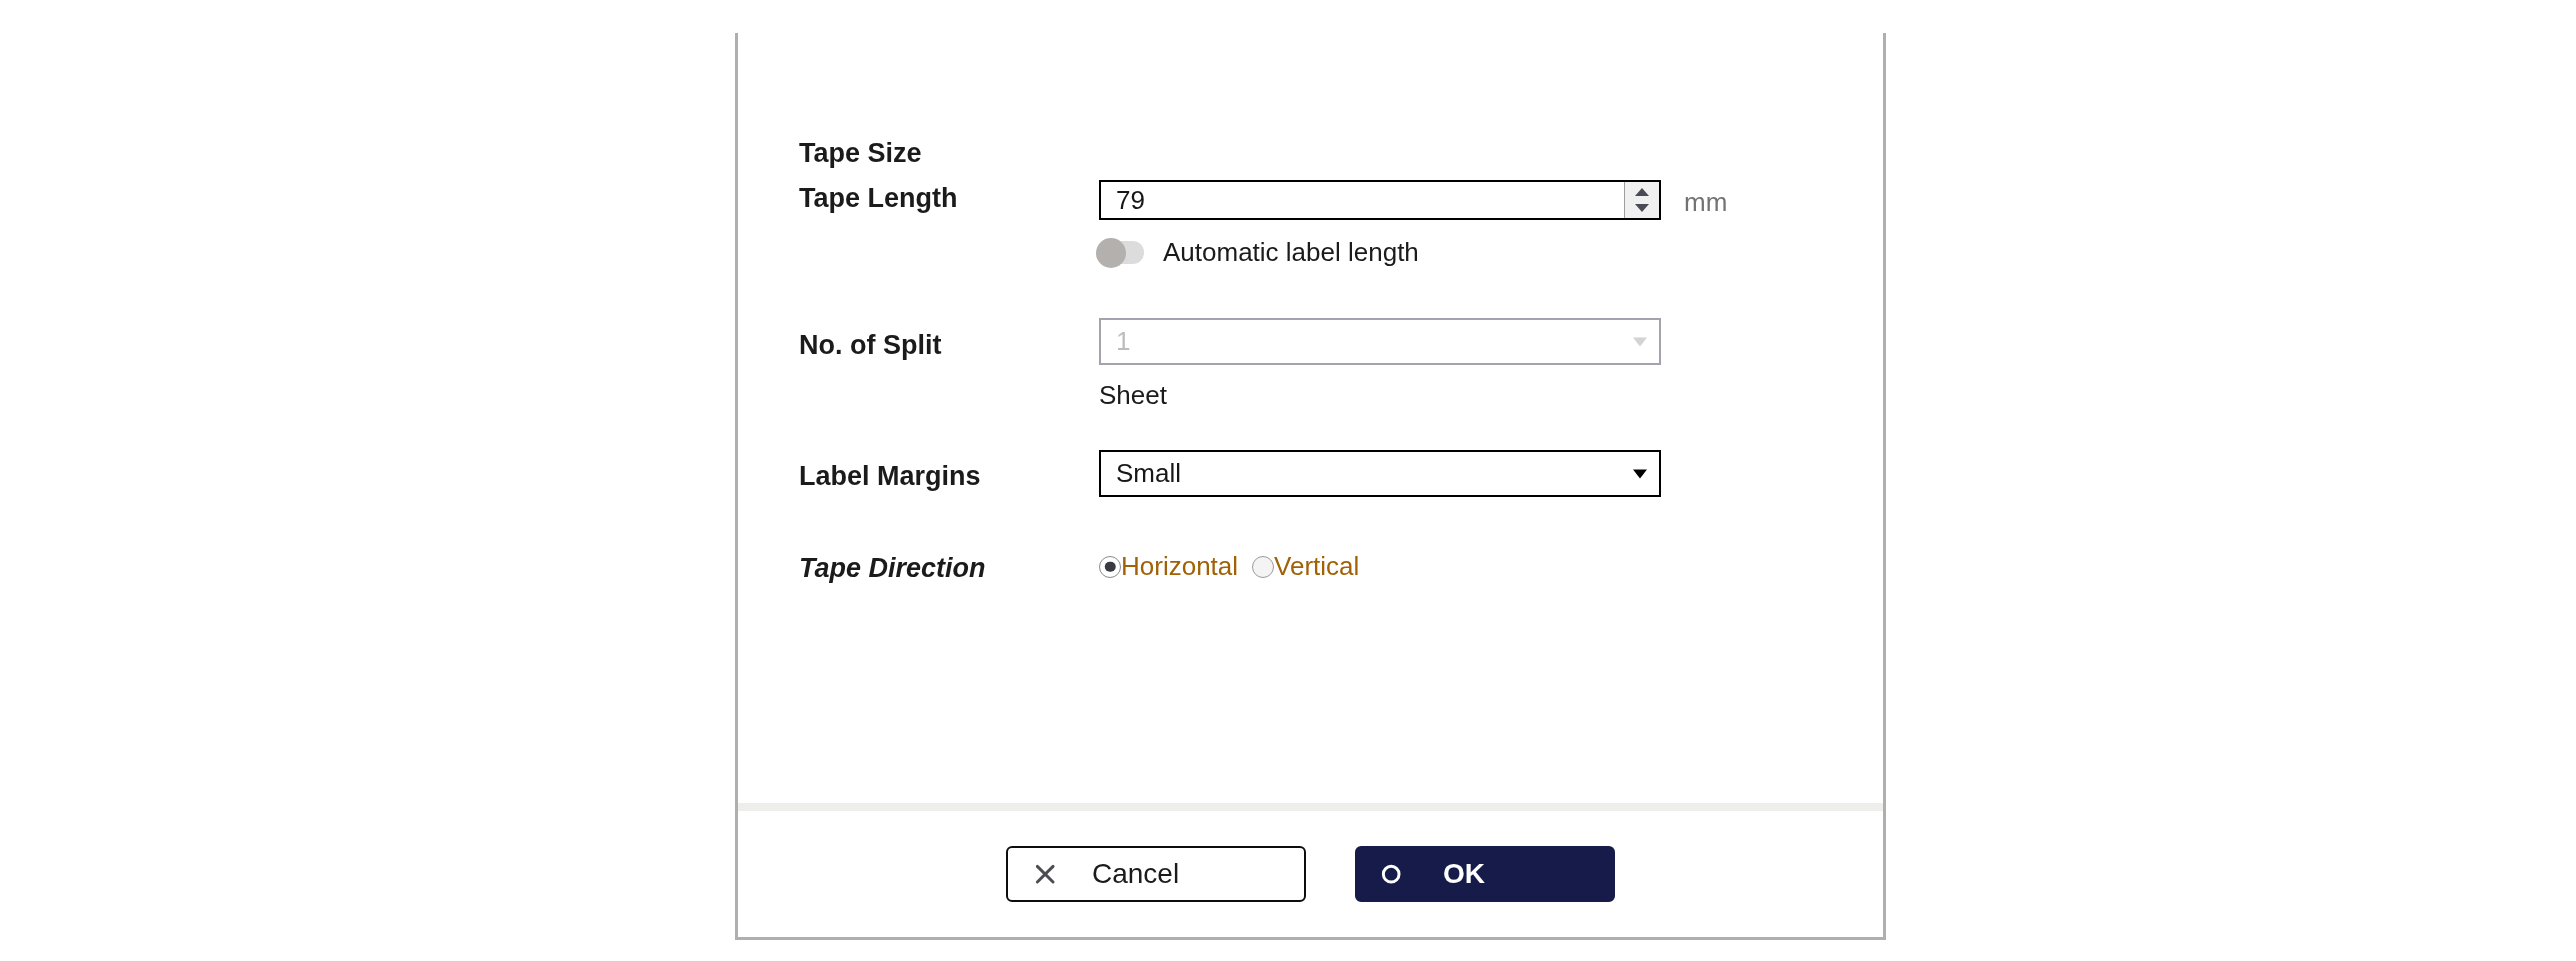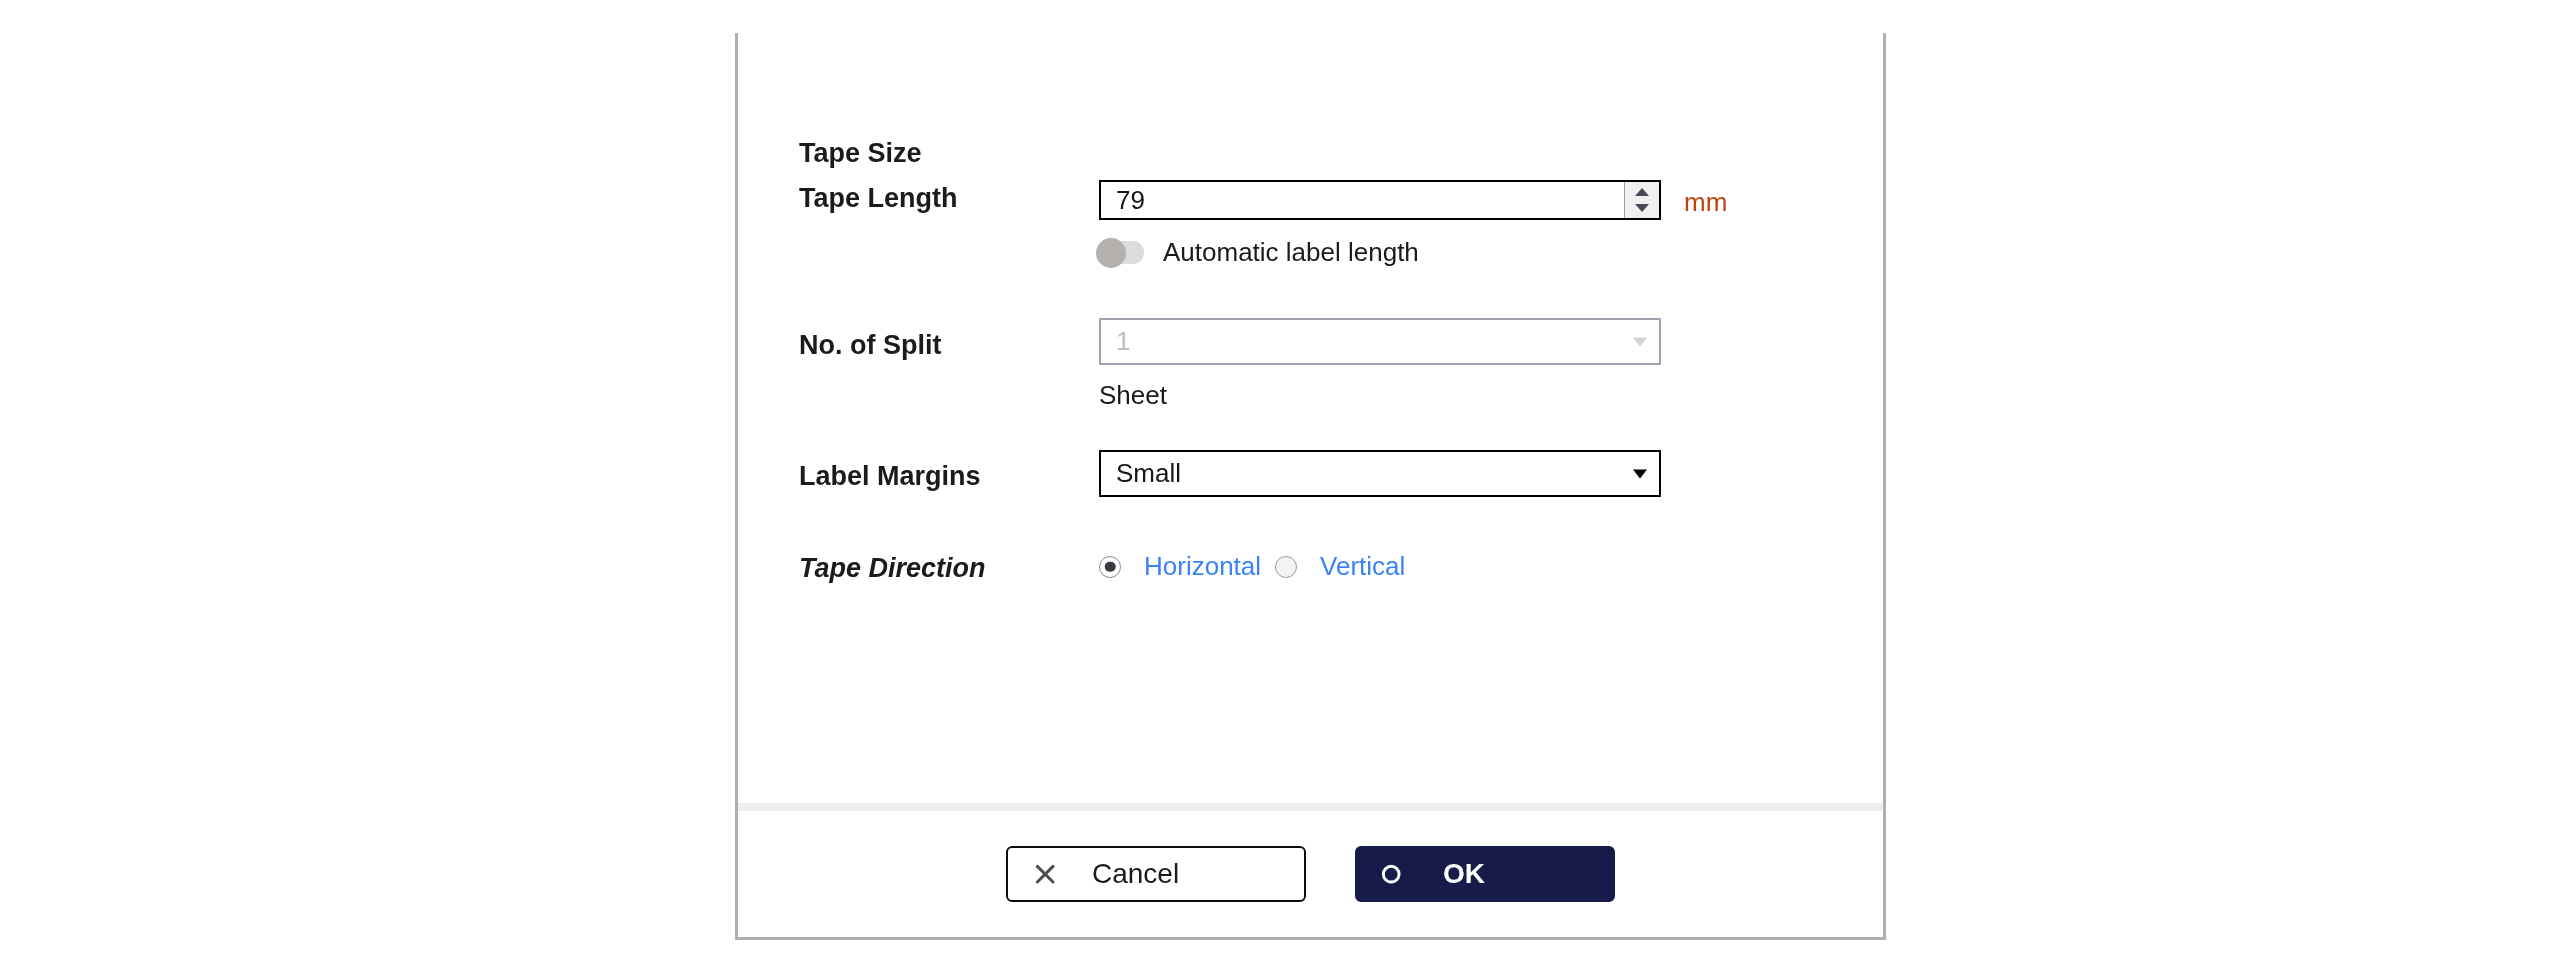--- a/index.html
+++ b/index.html
@@ -169,21 +169,21 @@
   .spin-dn {
     width: 0; height: 0;
     border-left: 7.9px solid transparent;
     border-right: 7.9px solid transparent;
     border-top: 8.7px solid #4a4a55;
   }
   .unit {
     position: absolute;
     left: 946px;
     font-size: 26px;
-    color: #c2410c;
+    color: #737373;
     white-space: nowrap;
   }
 
   
   .toggle-row {
     position: absolute;
     left: 361px;
     display: flex;
     align-items: center;
   }
@@ -252,22 +252,22 @@
     content: "";
     position: absolute;
     left: 50%; top: 50%;
     transform: translate(-50%, -50%);
     width: 10.5px; height: 10.5px;
     border-radius: 50%;
     background: #3a3a44;
   }
   .radio-text {
     font-size: 26px;
-    color: #3b82f6;
-    margin-left: 23px;
+    color: #a16207;
+    margin-left: 0;
     white-space: nowrap;
   }
 
   
   .dlg-divider {
     flex: 0 0 auto;
     height: 7.9px;
     background: #eeeeec;
     width: 100%;
   }

